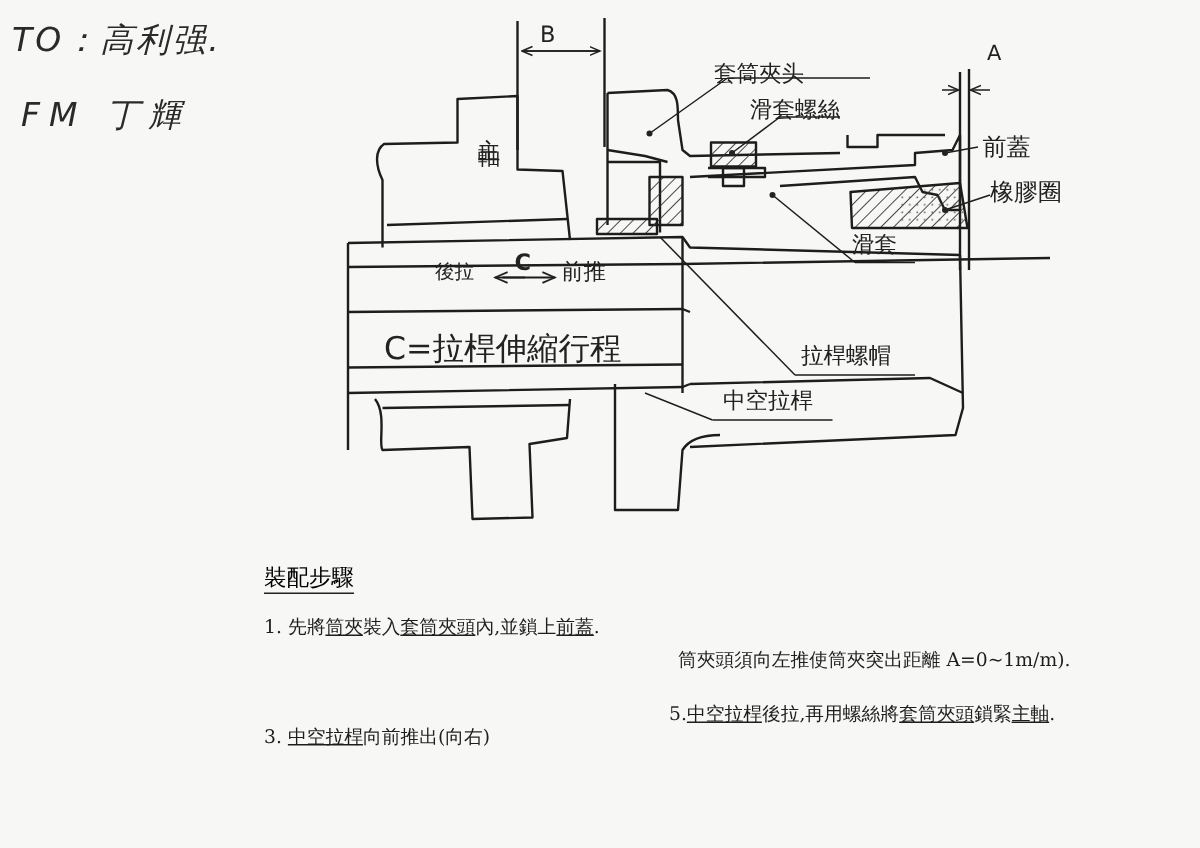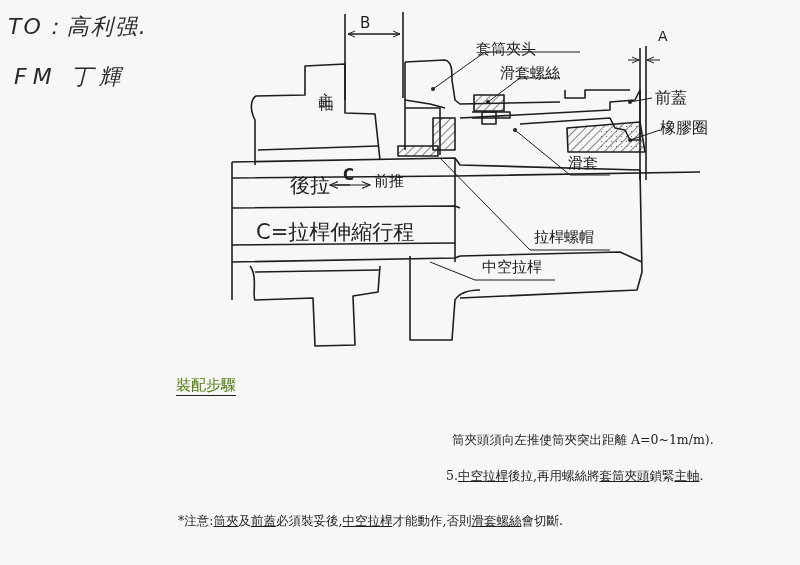--- a/index.html
+++ b/index.html
@@ -11,27 +11,27 @@
   .hw-from { left: 14px; top: 62px; font-size: 22px; letter-spacing: 6px; font-style: italic; }
   .lbl { position: absolute; font-size: 15px; color: #222; white-space: nowrap; }
   .lbl-b { left: 360px; top: 14px; font-size: 15px; }
   .lbl-a { left: 658px; top: 28px; font-size: 14px; }
   .lbl-collet-head { left: 476px; top: 40px; }
   .lbl-sleeve-thread { left: 500px; top: 64px; }
   .lbl-front-cap { left: 655px; top: 88px; font-size: 16px; }
   .lbl-rubber { left: 660px; top: 118px; font-size: 16px; }
   .lbl-sleeve { left: 568px; top: 154px; }
   .lbl-spindle { left: 316px; top: 80px; font-size: 15px; writing-mode: vertical-rl; letter-spacing: 4px; }
-  .lbl-pull { left: 290px; top: 172px; font-size: 20px; }
+  .lbl-pull { left: 290px; top: 172px; font-size: 13px; }
   .lbl-c { left: 343px; top: 166px; font-size: 15px; font-weight: bold; }
   .lbl-push { left: 374px; top: 172px; font-size: 15px; text-align: center; }
   .lbl-stroke { left: 256px; top: 218px; font-size: 21px; }
   .lbl-nut { left: 534px; top: 228px; }
   .lbl-rod { left: 482px; top: 258px; }
-  .steps { position: absolute; font-family: "DejaVu Serif", serif; font-size: 12.5px; color: #4d7c0f; white-space: nowrap; }
+  .steps { position: absolute; font-family: "DejaVu Serif", serif; font-size: 12.5px; color: #000000; white-space: nowrap; }
   .steps-title { left: 176px; top: 376px; font-size: 15px; border-bottom: 1px solid #222; }
   .step { position: absolute; font-family: "DejaVu Serif", serif; font-size: 12.5px; white-space: nowrap; color: #1e1e1e; }
   .s1 { left: 176px; top: 410px; }
   .s2 { left: 176px; top: 445px; }
   .s3 { left: 176px; top: 483px; }
   .s4 { left: 450px; top: 400px; }
   .s4b { left: 452px; top: 432px; }
   .s5 { left: 446px; top: 468px; text-align: right; }
   .note { left: 178px; top: 513px; }
   .step u { text-decoration: underline; }
@@ -140,29 +140,34 @@
   <div class="lbl lbl-spindle">主軸</div>
   <div class="lbl lbl-pull">後拉</div>
   <div class="lbl lbl-c">C</div>
   <div class="lbl lbl-push">前推</div>
   <div class="lbl lbl-stroke">C=拉桿伸縮行程</div>
   <div class="lbl lbl-nut">拉桿螺帽</div>
   <div class="lbl lbl-rod">中空拉桿</div>
 
   <div class="steps steps-title">裝配步驟</div>
 
+  <div class="step s1">
+    <span>1.</span>
+    <span>先將</span><u>筒夾</u><span>裝入</span><u>套筒夾頭</u><span>內,並鎖上</span><u>前蓋</u><span>.</span>
+  </div>
 
 
+  <div class="step s3">
+    <span>3.</span>
+    <u>中空拉桿</u><span>向前推出(向右)</span>
+  </div>
 
 
   <div class="step s4b">
     <span>筒夾頭須向左推使筒夾突出距離 A=0~1m/m).</span>
   </div>
 
   <div class="step s5">
     <span>5.</span><u>中空拉桿</u><span>後拉,再用螺絲將</span><u>套筒夾頭</u><span>鎖緊</span><u>主軸</u><span>.</span>
   </div>
 
-  <div class="step note">
-    <span>*注意:</span><u>筒夾</u><span>及</span><u>前蓋</u><span>必須裝妥後,</span><u>中空拉桿</u><span>才能動作,否則</span><u>滑套螺絲</u><span>會切斷.</span>
-  </div>
 
 </div>
 
 </body></html>

